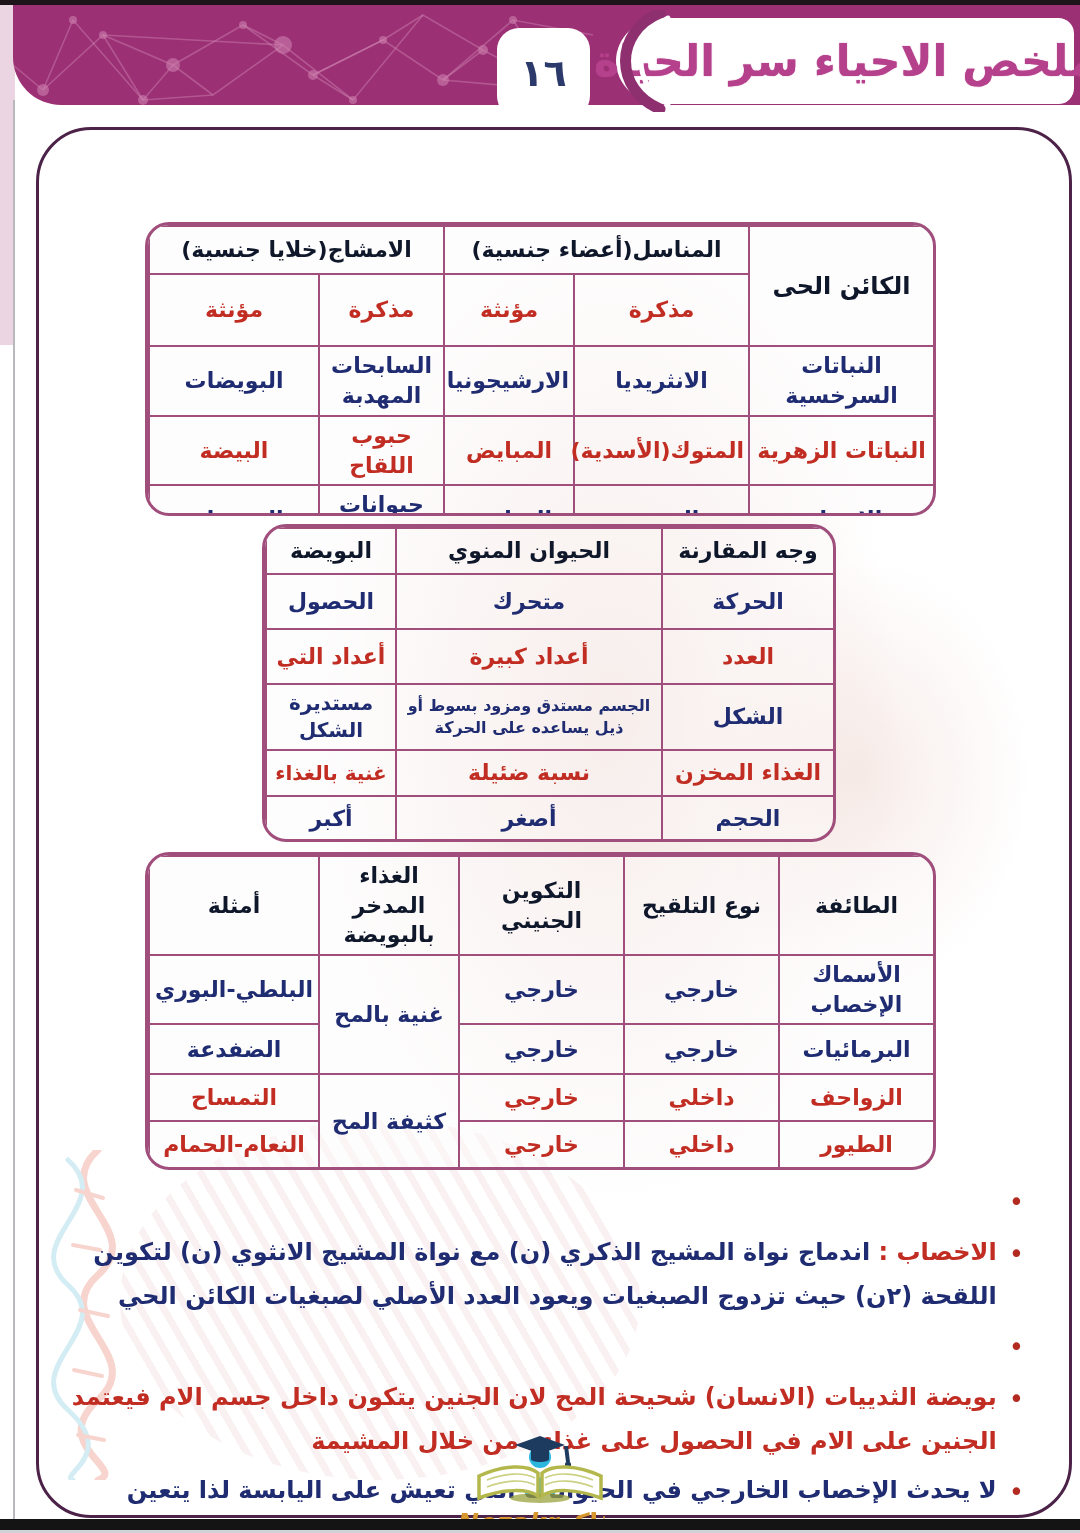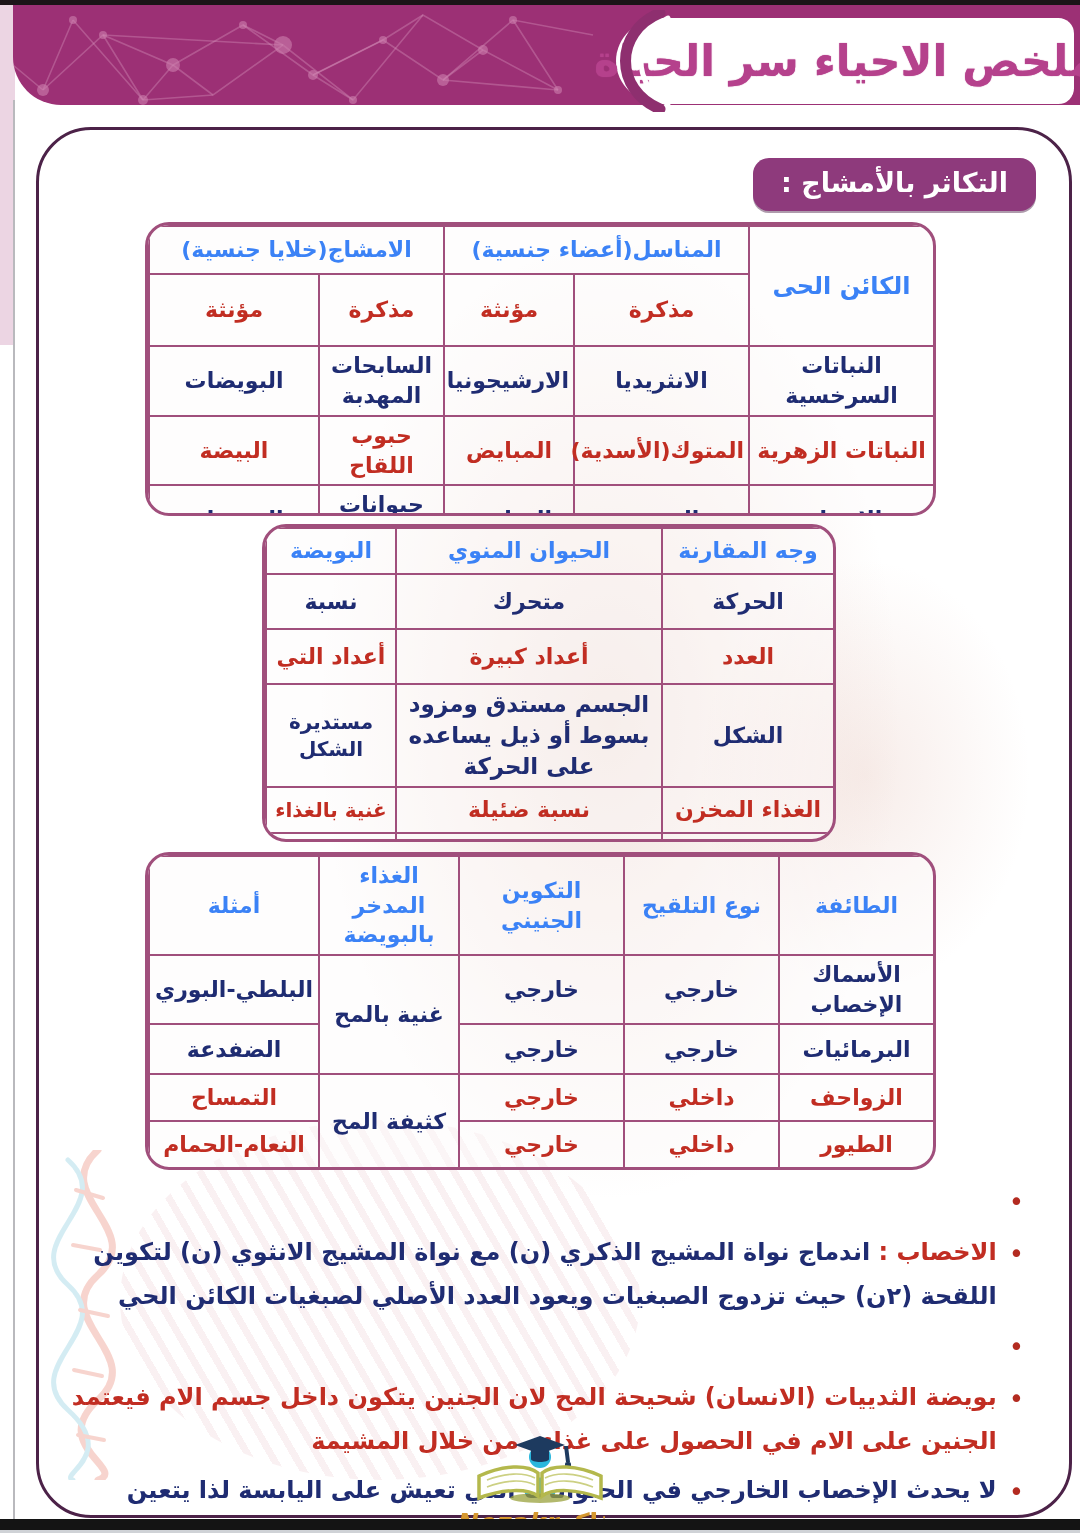--- a/index.html
+++ b/index.html
@@ -56,21 +56,21 @@
     font-size:27px;font-weight:bold;padding:9px 28px 13px 28px;border-radius:16px;
     direction:rtl;box-shadow:0 2px 0 rgba(76,34,72,.45);
   }
   
   .tblwrap{position:absolute;border:3px solid #a04f7c;border-radius:24px;overflow:hidden;background:rgba(253,250,251,0.45);}
   table{width:100%;height:100%;border-collapse:collapse;direction:rtl;table-layout:fixed;}
   td,th{border:2px solid #a04f7c;text-align:center;vertical-align:middle;
         font-weight:bold;font-size:22px;padding:4px 4px;line-height:1.35;}
   .navy{color:#1f2c72;}
   .red{color:#c12d22;}
-  .drk{color:#3b82f6;}
+  .drk{color:#0f172a;}
   .t1{left:145px;top:222px;width:785px;height:288px;}
   .t2{left:262px;top:524px;width:568px;height:312px;}
   .t3{left:145px;top:852px;width:785px;height:312px;}
   
   .notes{position:absolute;right:56px;top:1178px;width:965px;direction:rtl;}
   .note{display:flex;align-items:flex-start;direction:rtl;margin-bottom:4px;}
   .note .dot{color:#b32b20;font-size:26px;line-height:1.85;margin-left:12px;flex:0 0 auto;}
   .note .txt{font-size:24px;font-weight:bold;line-height:1.85;}
   
   .logo{position:absolute;left:50%;top:1432px;transform:translateX(-50%);width:220px;text-align:center;}
@@ -115,41 +115,43 @@
       </g>
     </svg>
     <div class="title-plate">
       <svg class="crescent" width="80" height="102" viewBox="0 0 80 102">
         <path d="M58 3 C 12 22 12 80 58 99" fill="none" stroke="#8e2f6f" stroke-width="11" stroke-linecap="round"></path>
         <path d="M66 8 C 30 26 30 76 66 94" fill="none" stroke="#ffffff" stroke-width="5" stroke-linecap="round"></path>
       </svg>
       <div class="page-title">ملخص الاحياء سر الحياة</div>
     </div>
   </div>
+  <div class="page-tab">
+    <span>١٦</span>
+  </div>
 
   <div class="wm-face"></div>
   <div class="wm-cheek"></div>
   <div class="wm-shirt"></div>
   <svg class="dna-decor" width="140" height="330" viewBox="0 0 140 330">
     <g fill="none" stroke-linecap="round" opacity="0.5">
       <path d="M70 0 C 20 45 120 80 70 125 C 20 170 120 205 70 250 C 20 295 100 320 70 330" stroke="#f0ab9e" stroke-width="7"></path>
       <path d="M40 10 C 90 55 -10 90 40 135 C 90 180 -10 215 40 260 C 90 305 30 325 45 330" stroke="#aadbe8" stroke-width="5"></path>
       <g stroke="#f0ab9e" stroke-width="4">
         <path d="M48 40 L75 48"></path>
           <path d="M45 95 L72 100"></path>
           <path d="M52 160 L80 166"></path>
           <path d="M46 220 L74 226"></path>
           <path d="M50 285 L76 290"></path>
       </g>
     </g>
   </svg>
 
   <div class="frame"></div>
 
-  <div class="section-pill">التكاثر بالأمشاج :</div>
 
   <div class="tblwrap t1">
     <table>
       <colgroup>
           <col style="width:185px">
           <col style="width:175px">
           <col style="width:130px">
           <col style="width:125px">
           <col style="width:170px">
         </colgroup>
@@ -199,30 +201,30 @@
         </colgroup>
       <tbody>
           <tr style="height:46px">
         <th class="drk">وجه المقارنة</th>
         <th class="drk">الحيوان المنوي</th>
         <th class="drk">البويضة</th>
       </tr>
       <tr style="height:55px">
         <td class="navy">الحركة</td>
         <td class="navy">متحرك</td>
-        <td class="navy">نسبة</td>
+        <td class="navy">الحصول</td>
       </tr>
       <tr style="height:55px">
         <td class="red">العدد</td>
         <td class="red">أعداد كبيرة</td>
         <td class="red">أعداد التي</td>
       </tr>
       <tr style="height:66px">
         <td class="navy">الشكل</td>
-        <td class="navy" style="font-size:23px">الجسم مستدق ومزود بسوط أو ذيل يساعده على الحركة</td>
+        <td class="navy" style="font-size:16px">الجسم مستدق ومزود بسوط أو ذيل يساعده على الحركة</td>
         <td class="navy" style="font-size:20px">مستديرة الشكل</td>
       </tr>
       <tr style="height:46px">
         <td class="red">الغذاء المخزن</td>
         <td class="red">نسبة ضئيلة</td>
         <td class="red" style="font-size:20px">غنية بالغذاء</td>
       </tr>
       <tr style="height:46px">
         <td class="navy">الحجم</td>
         <td class="navy">أصغر</td>

